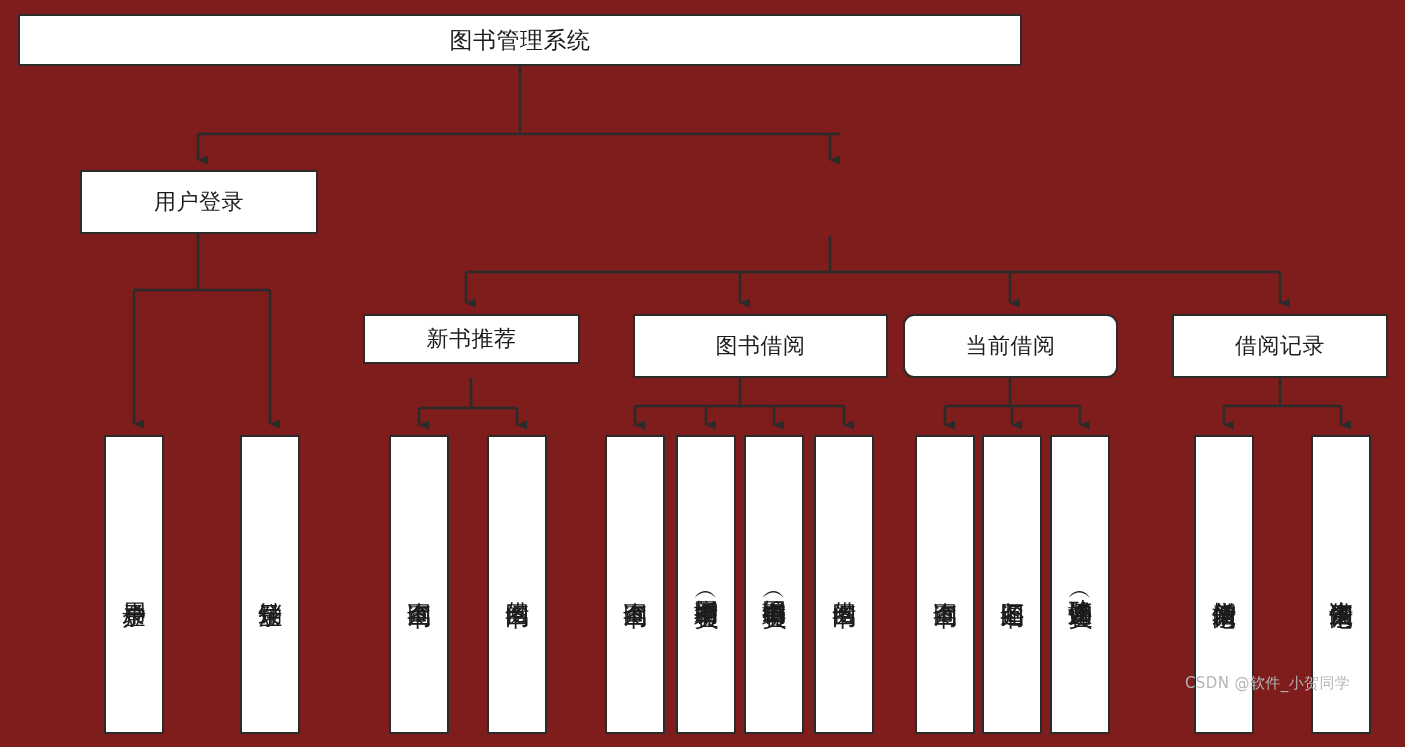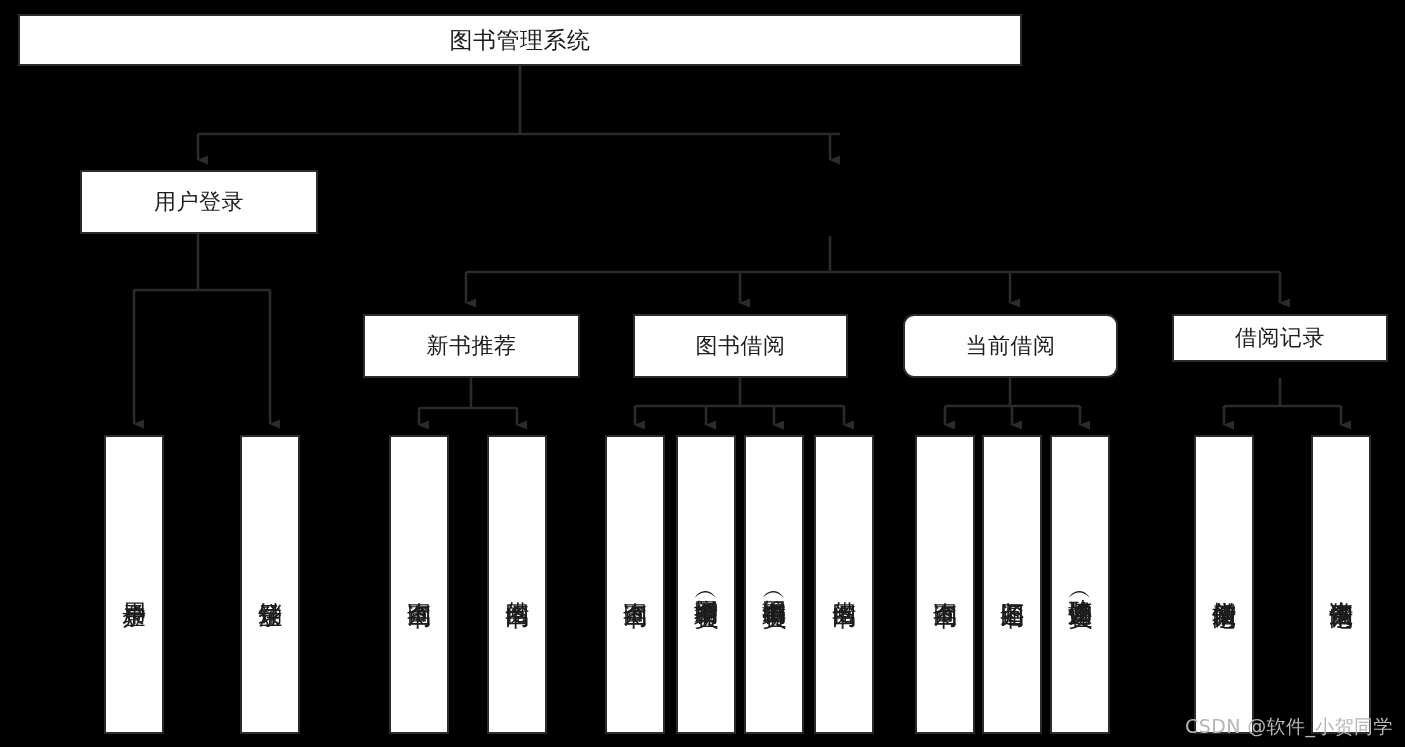--- a/index.html
+++ b/index.html
@@ -10,21 +10,21 @@
   body {
     width: 1405px;
     height: 747px;
     font-family: "DejaVu Sans", "Liberation Sans", sans-serif;
     overflow: hidden;
   }
   #diagram-root {
     position: relative;
     width: 1405px;
     height: 747px;
-    background: #000000;
+    background: #7f1d1d;
   }
   svg.connectors {
     position: absolute;
     left: 0;
     top: 0;
     width: 1405px;
     height: 747px;
     pointer-events: none;
   }
   .node {
@@ -57,22 +57,22 @@
   .node.vertical .node-label {
     writing-mode: vertical-rl;
     text-orientation: upright;
     font-size: 24px;
     line-height: 1.02;
     letter-spacing: 1px;
   }
   .watermark {
     position: absolute;
     left: 1185px;
-    top: 714px;
-    font-size: 19px;
+    top: 674px;
+    font-size: 15px;
     color: #b6b6b6;
     white-space: nowrap;
     letter-spacing: 0.4px;
   }
 </style>
 </head>
 <body>
 
 <div id="diagram-root">
 
@@ -127,30 +127,30 @@
   </svg>
 
   <div class="node root horizontal" style="left:18px; top:14px; width:1004px; height:52px;">
     <span class="node-label">图书管理系统</span>
   </div>
 
   <div class="node horizontal" style="left:80px; top:170px; width:238px; height:64px;">
     <span class="node-label">用户登录</span>
   </div>
 
-  <div class="node horizontal" style="left:363px; top:314px; width:217px; height:64px;">
+  <div class="node horizontal" style="left:363px; top:314px; width:217px; height:50px;">
     <span class="node-label">新书推荐</span>
   </div>
-  <div class="node horizontal" style="left:633px; top:314px; width:215px; height:64px;">
+  <div class="node horizontal" style="left:633px; top:314px; width:255px; height:64px;">
     <span class="node-label">图书借阅</span>
   </div>
   <div class="node horizontal" style="left:903px; top:314px; width:215px; height:64px;border-radius:11px;">
     <span class="node-label">当前借阅</span>
   </div>
-  <div class="node horizontal" style="left:1172px; top:314px; width:216px; height:48px;">
+  <div class="node horizontal" style="left:1172px; top:314px; width:216px; height:64px;">
     <span class="node-label">借阅记录</span>
   </div>
 
   <div class="node vertical" style="left:104px; top:435px; width:60px; height:299px;">
     <span class="node-label">用户登录</span>
   </div>
   <div class="node vertical" style="left:240px; top:435px; width:60px; height:299px;">
     <span class="node-label">注销登录</span>
   </div>
 

